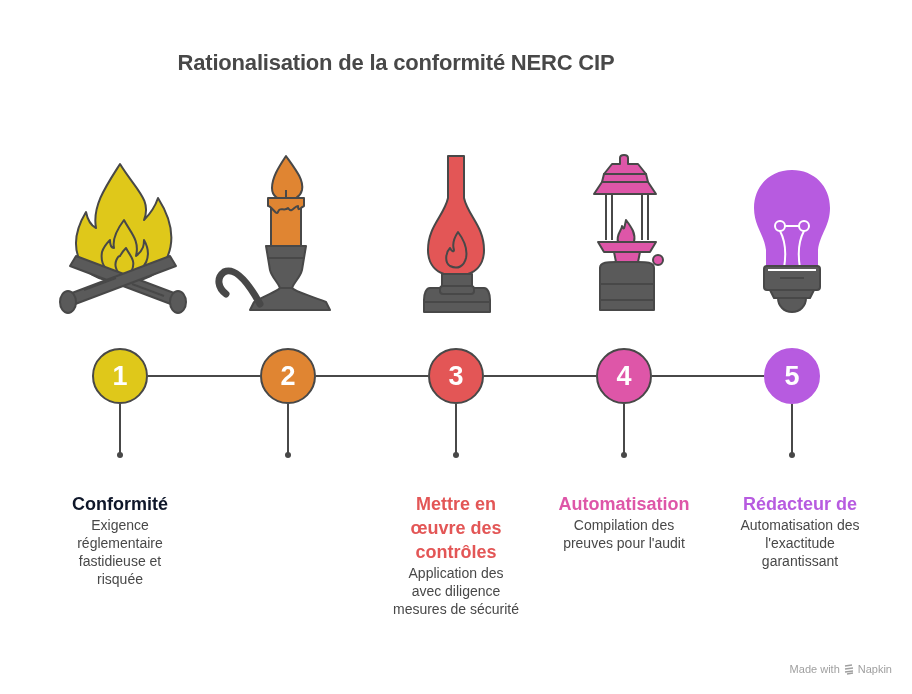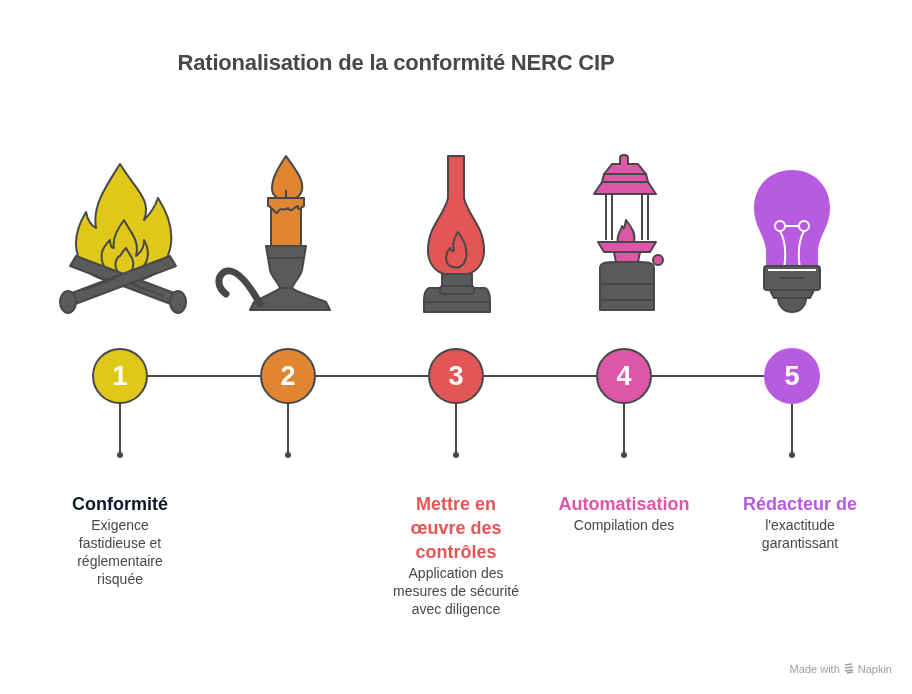--- a/index.html
+++ b/index.html
@@ -6,21 +6,21 @@
   body { width:912px; height:694px; position:relative; overflow:hidden; font-family:"Liberation Sans", sans-serif; }
   .title { position:absolute; left:0; top:50px; width:792px; text-align:center; font-size:22px; font-weight:bold; color:#484848; letter-spacing:-0.2px; }
   .icon { position:absolute; }
   .connector { position:absolute; top:375px; height:2px; background:#484848; }
   .node { position:absolute; top:348px; width:56px; height:56px; border-radius:50%; box-sizing:border-box; border:2px solid #484848; display:flex; align-items:center; justify-content:center; color:#fff; font-weight:bold; font-size:27px; }
   .stem { position:absolute; top:404px; width:2px; height:50px; background:#484848; }
   .dot { position:absolute; top:452px; width:6px; height:6px; border-radius:50%; background:#484848; }
   .col { position:absolute; top:492px; width:160px; text-align:center; }
   .col .h { font-size:18px; font-weight:bold; line-height:24px; }
   .col .d { font-size:14px; color:#484848; line-height:18px; }
-  .footer { position:absolute; right:20px; top:663px; font-size:11px; color:#a0a0a0; display:flex; gap:4px; }
+  .footer { position:absolute; right:20px; top:663px; font-size:11px; color:#a0a0a0; display:flex; align-items:center; gap:4px; }
 </style>
 </head>
 <body>
 
 <div class="title">Rationalisation de la conformité NERC CIP</div>
 
 <svg class="icon" style="left:56px;top:160px" width="134" height="158" viewBox="0 0 134 158">
   <g stroke="#484848" stroke-width="2" stroke-linejoin="round">
     <path d="M64 4 C80 30 96 40 88 60 C96 52 100 44 102 38 C116 60 120 80 110 100 C104 114 88 122 66 122 C42 122 26 112 22 96 C16 78 24 62 30 52 C32 62 36 66 40 68 C36 46 50 26 64 4 Z" fill="#DFC81A"></path>
     <path d="M68 60 C74 72 84 80 80 96 C88 90 88 84 88 80 C96 94 92 112 70 116 C50 116 44 104 46 92 C48 86 52 82 54 80 C54 86 56 88 58 88 C56 78 62 68 68 60 Z" fill="#DFC81A"></path>
@@ -115,56 +115,58 @@
 <div class="dot" style="left:453px"></div>
 <div class="dot" style="left:621px"></div>
 <div class="dot" style="left:789px"></div>
 
 <div class="col" style="left:40px">
   <div class="h" style="color:#0f172a">
     <div>Conformité</div>
   </div>
   <div class="d">
     <div>Exigence</div>
+    <div>réglementaire</div>
     <div>fastidieuse et</div>
-    <div>réglementaire</div>
     <div>risquée</div>
   </div>
 </div>
 
 <div class="col" style="left:208px">
 </div>
 
 <div class="col" style="left:376px">
   <div class="h" style="color:#E35656">
     <div>Mettre en</div>
     <div>œuvre des</div>
     <div>contrôles</div>
   </div>
   <div class="d">
     <div>Application des</div>
+    <div>avec diligence</div>
     <div>mesures de sécurité</div>
-    <div>avec diligence</div>
   </div>
 </div>
 
 <div class="col" style="left:544px">
   <div class="h" style="color:#DE56A8">
     <div>Automatisation</div>
   </div>
   <div class="d">
     <div>Compilation des</div>
+    <div>preuves pour l'audit</div>
   </div>
 </div>
 
 <div class="col" style="left:720px">
   <div class="h" style="color:#B75BE0">
     <div>Rédacteur de</div>
   </div>
   <div class="d">
+    <div>Automatisation des</div>
     <div>l'exactitude</div>
     <div>garantissant</div>
   </div>
 </div>
 
 <div class="footer">
   <span>Made with</span>
   <svg width="10" height="11" viewBox="0 0 10 11">
       <g stroke="#a0a0a0" stroke-width="1.3" fill="none">
         <path d="M1 2 L8 1 M1 5 L9 4 M1 8 L9 7 M3 10 L9 9"></path>

